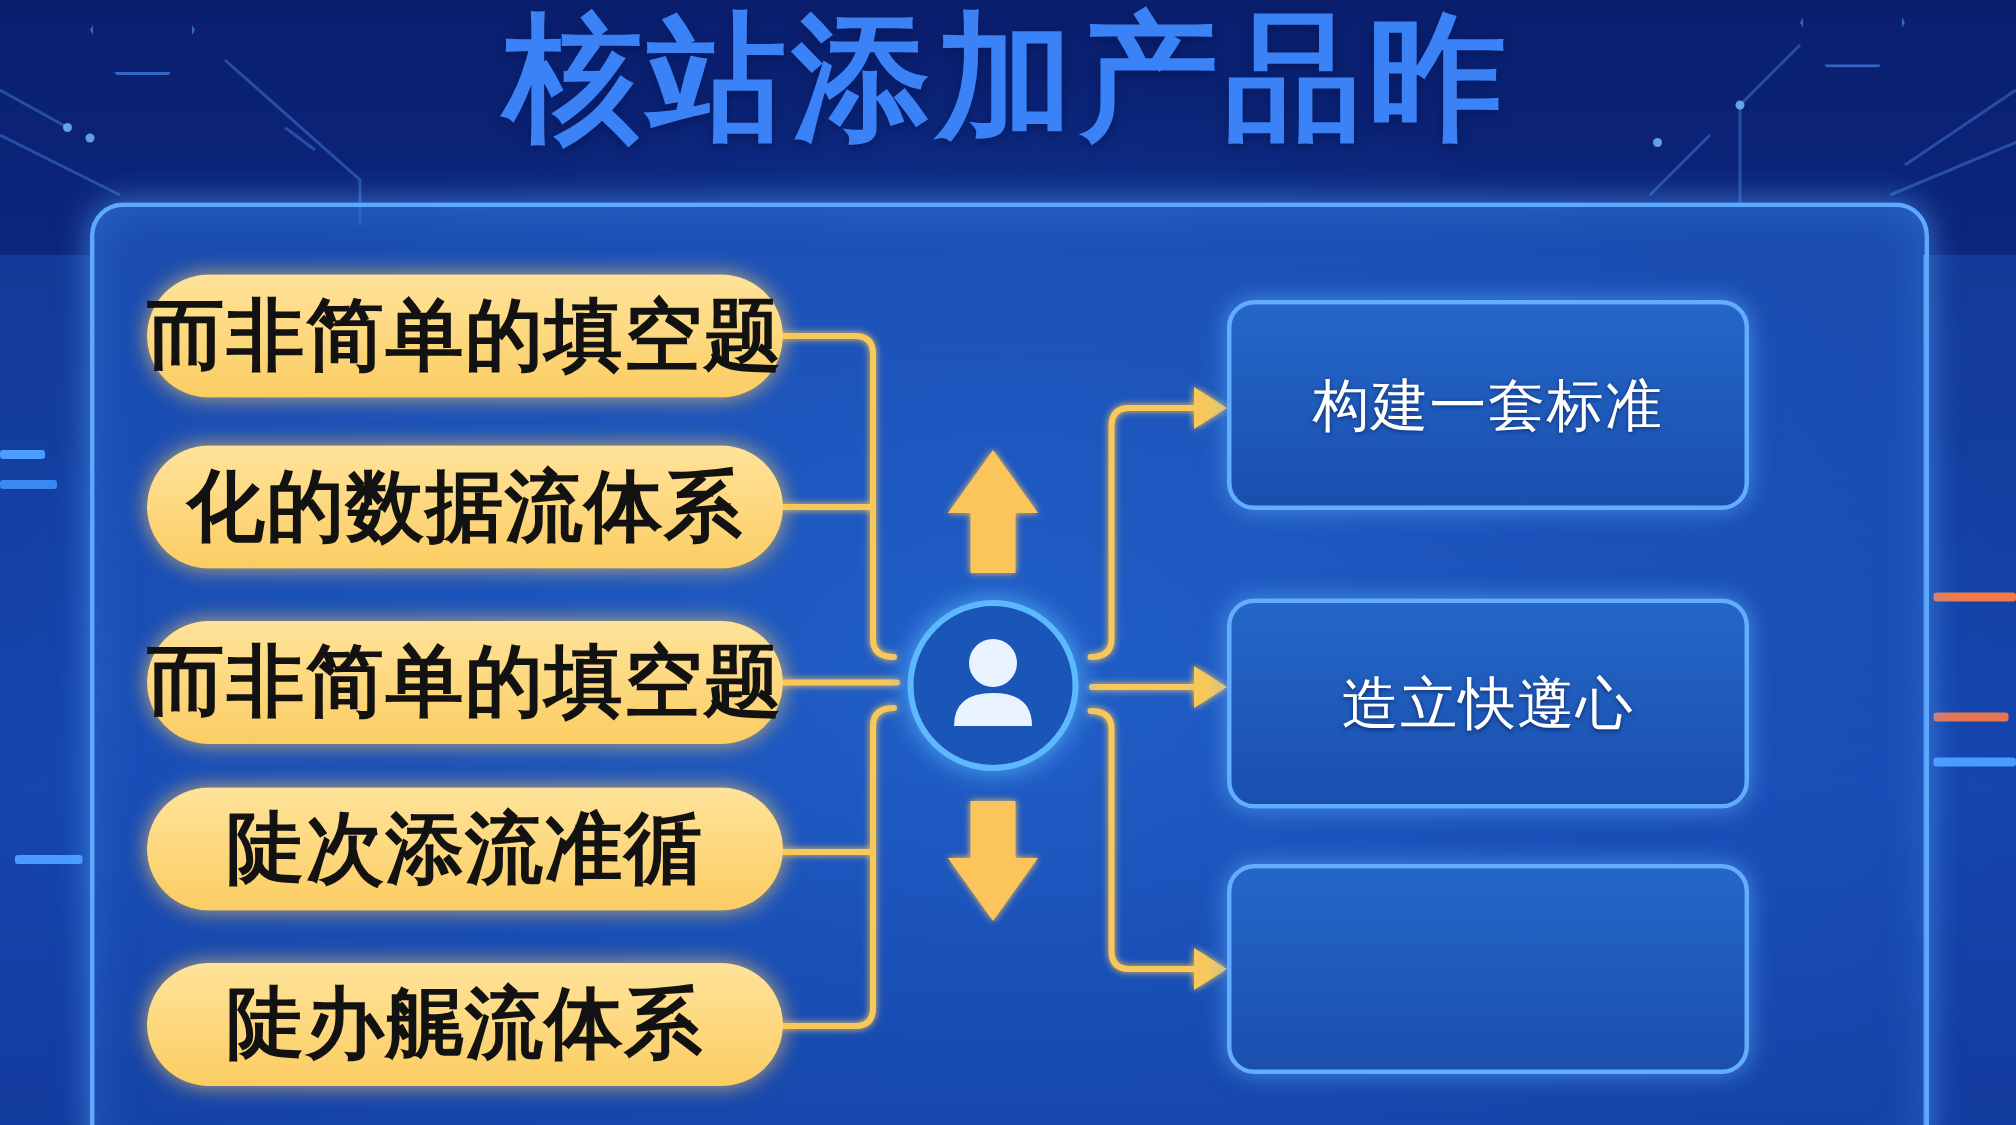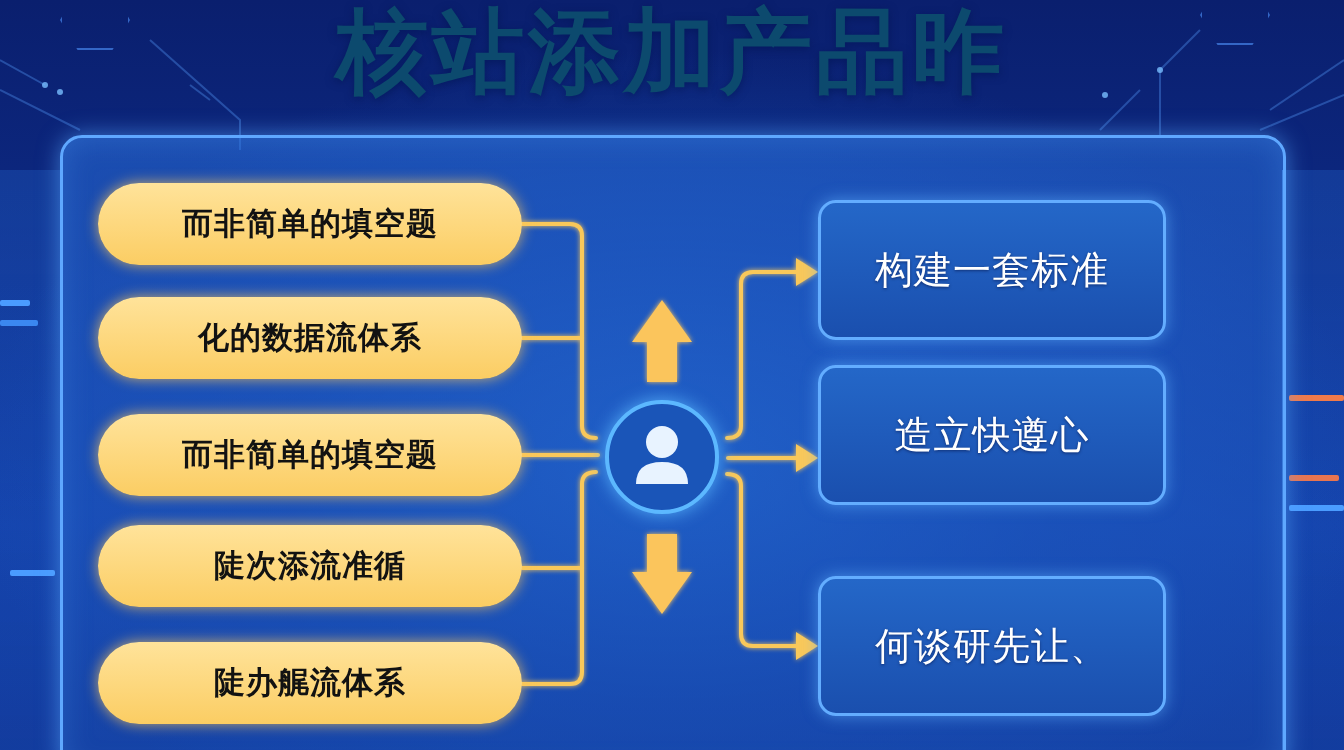--- a/index.html
+++ b/index.html
@@ -23,42 +23,42 @@
     .hex {
       position: absolute; width: 70px; height: 60px;
       border: 2px solid rgba(80,150,255,0.6);
       clip-path: polygon(25% 0, 75% 0, 100% 50%, 75% 100%, 25% 100%, 0 50%);
     }
 
     
     .title {
       position: absolute; left: 0; right: 0; top: 0px;
       text-align: center;
-      font-size: 92px; font-weight: bold; color: #0c4a6e;
+      font-size: 92px; font-weight: bold; color: #3b82f6;
       letter-spacing: 4px; line-height: 104px;
       text-shadow: 0 2px 8px rgba(0,20,80,0.6);
     }
 
     
     .panel {
       position: absolute; left: 60px; top: 135px; width: 1226px; height: 640px;
       border: 3px solid #5fa8ff;
       border-radius: 22px;
       background: linear-gradient(180deg, rgba(40,110,220,0.55), rgba(28,85,190,0.55));
       box-shadow: 0 0 22px rgba(90,170,255,0.6), inset 0 0 30px rgba(90,170,255,0.25);
     }
 
     
     .pill {
       position: absolute; left: 98px; width: 424px; height: 82px;
       border-radius: 41px;
       background: linear-gradient(180deg, #ffe39a 0%, #fbcd63 100%);
       box-shadow: 0 0 14px rgba(255,200,90,0.75);
       display: flex; align-items: center; justify-content: center;
-      font-size: 31px; font-weight: bold; color: #121212;
+      font-size: 52px; font-weight: bold; color: #121212;
       letter-spacing: 1px;
       text-align: right;
     }
 
     
     .connectors { position: absolute; left: 0; top: 0; width: 1344px; height: 750px; }
 
     
     .avatar {
       position: absolute; left: 605px; top: 400px; width: 114px; height: 114px;
@@ -182,18 +182,17 @@
 <div class="avatar">
   <svg width="106" height="106" viewBox="0 0 106 106" style="position:absolute;left:0;top:0">
     <circle cx="53" cy="38" r="16" fill="#e8f3ff"></circle>
     <path d="M27 80 Q27 58 53 58 Q79 58 79 80 Z" fill="#e8f3ff"></path>
   </svg>
 </div>
 
 <div class="rbox" style="top:200px;">
   <div>构建一套标准</div>
 </div>
-<div class="rbox" style="top:365px;">
+<div class="rbox" style="top:399px;">
   <div>造立快遵心</div>
 </div>
 <div class="rbox" style="top:576px;">
-  <div>何谈研先让、</div>
 </div>
 
 </body></html>

